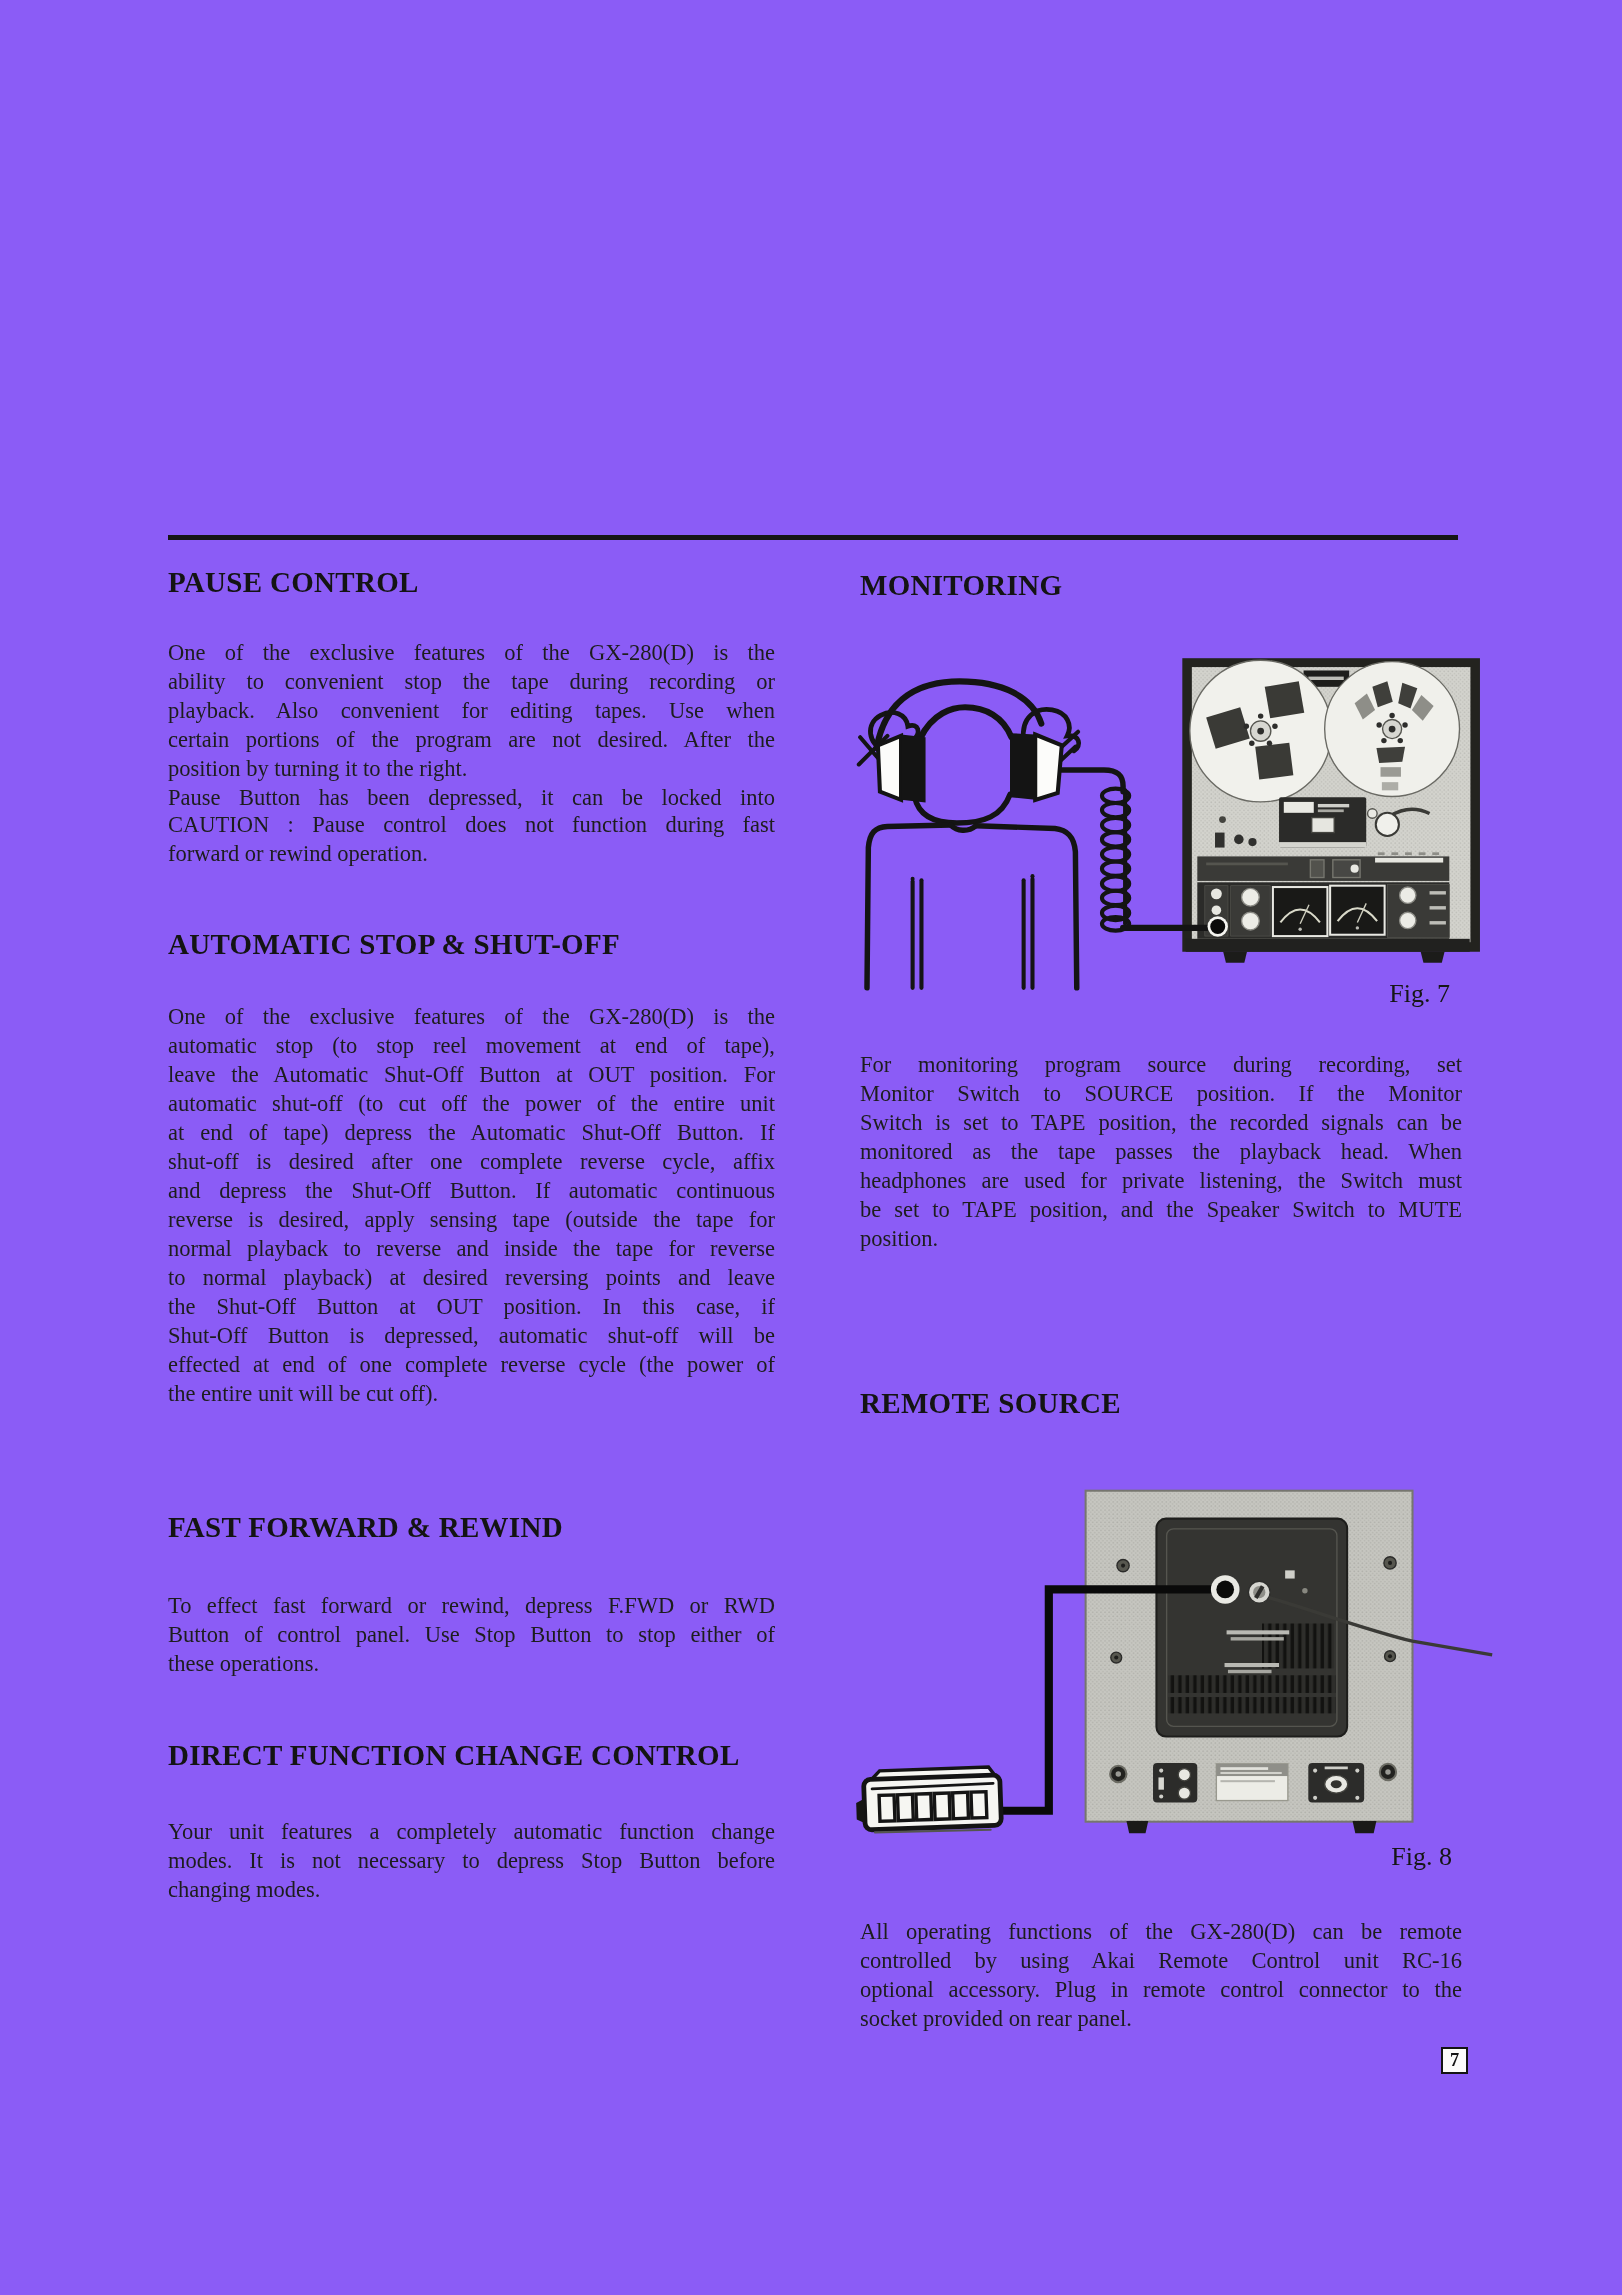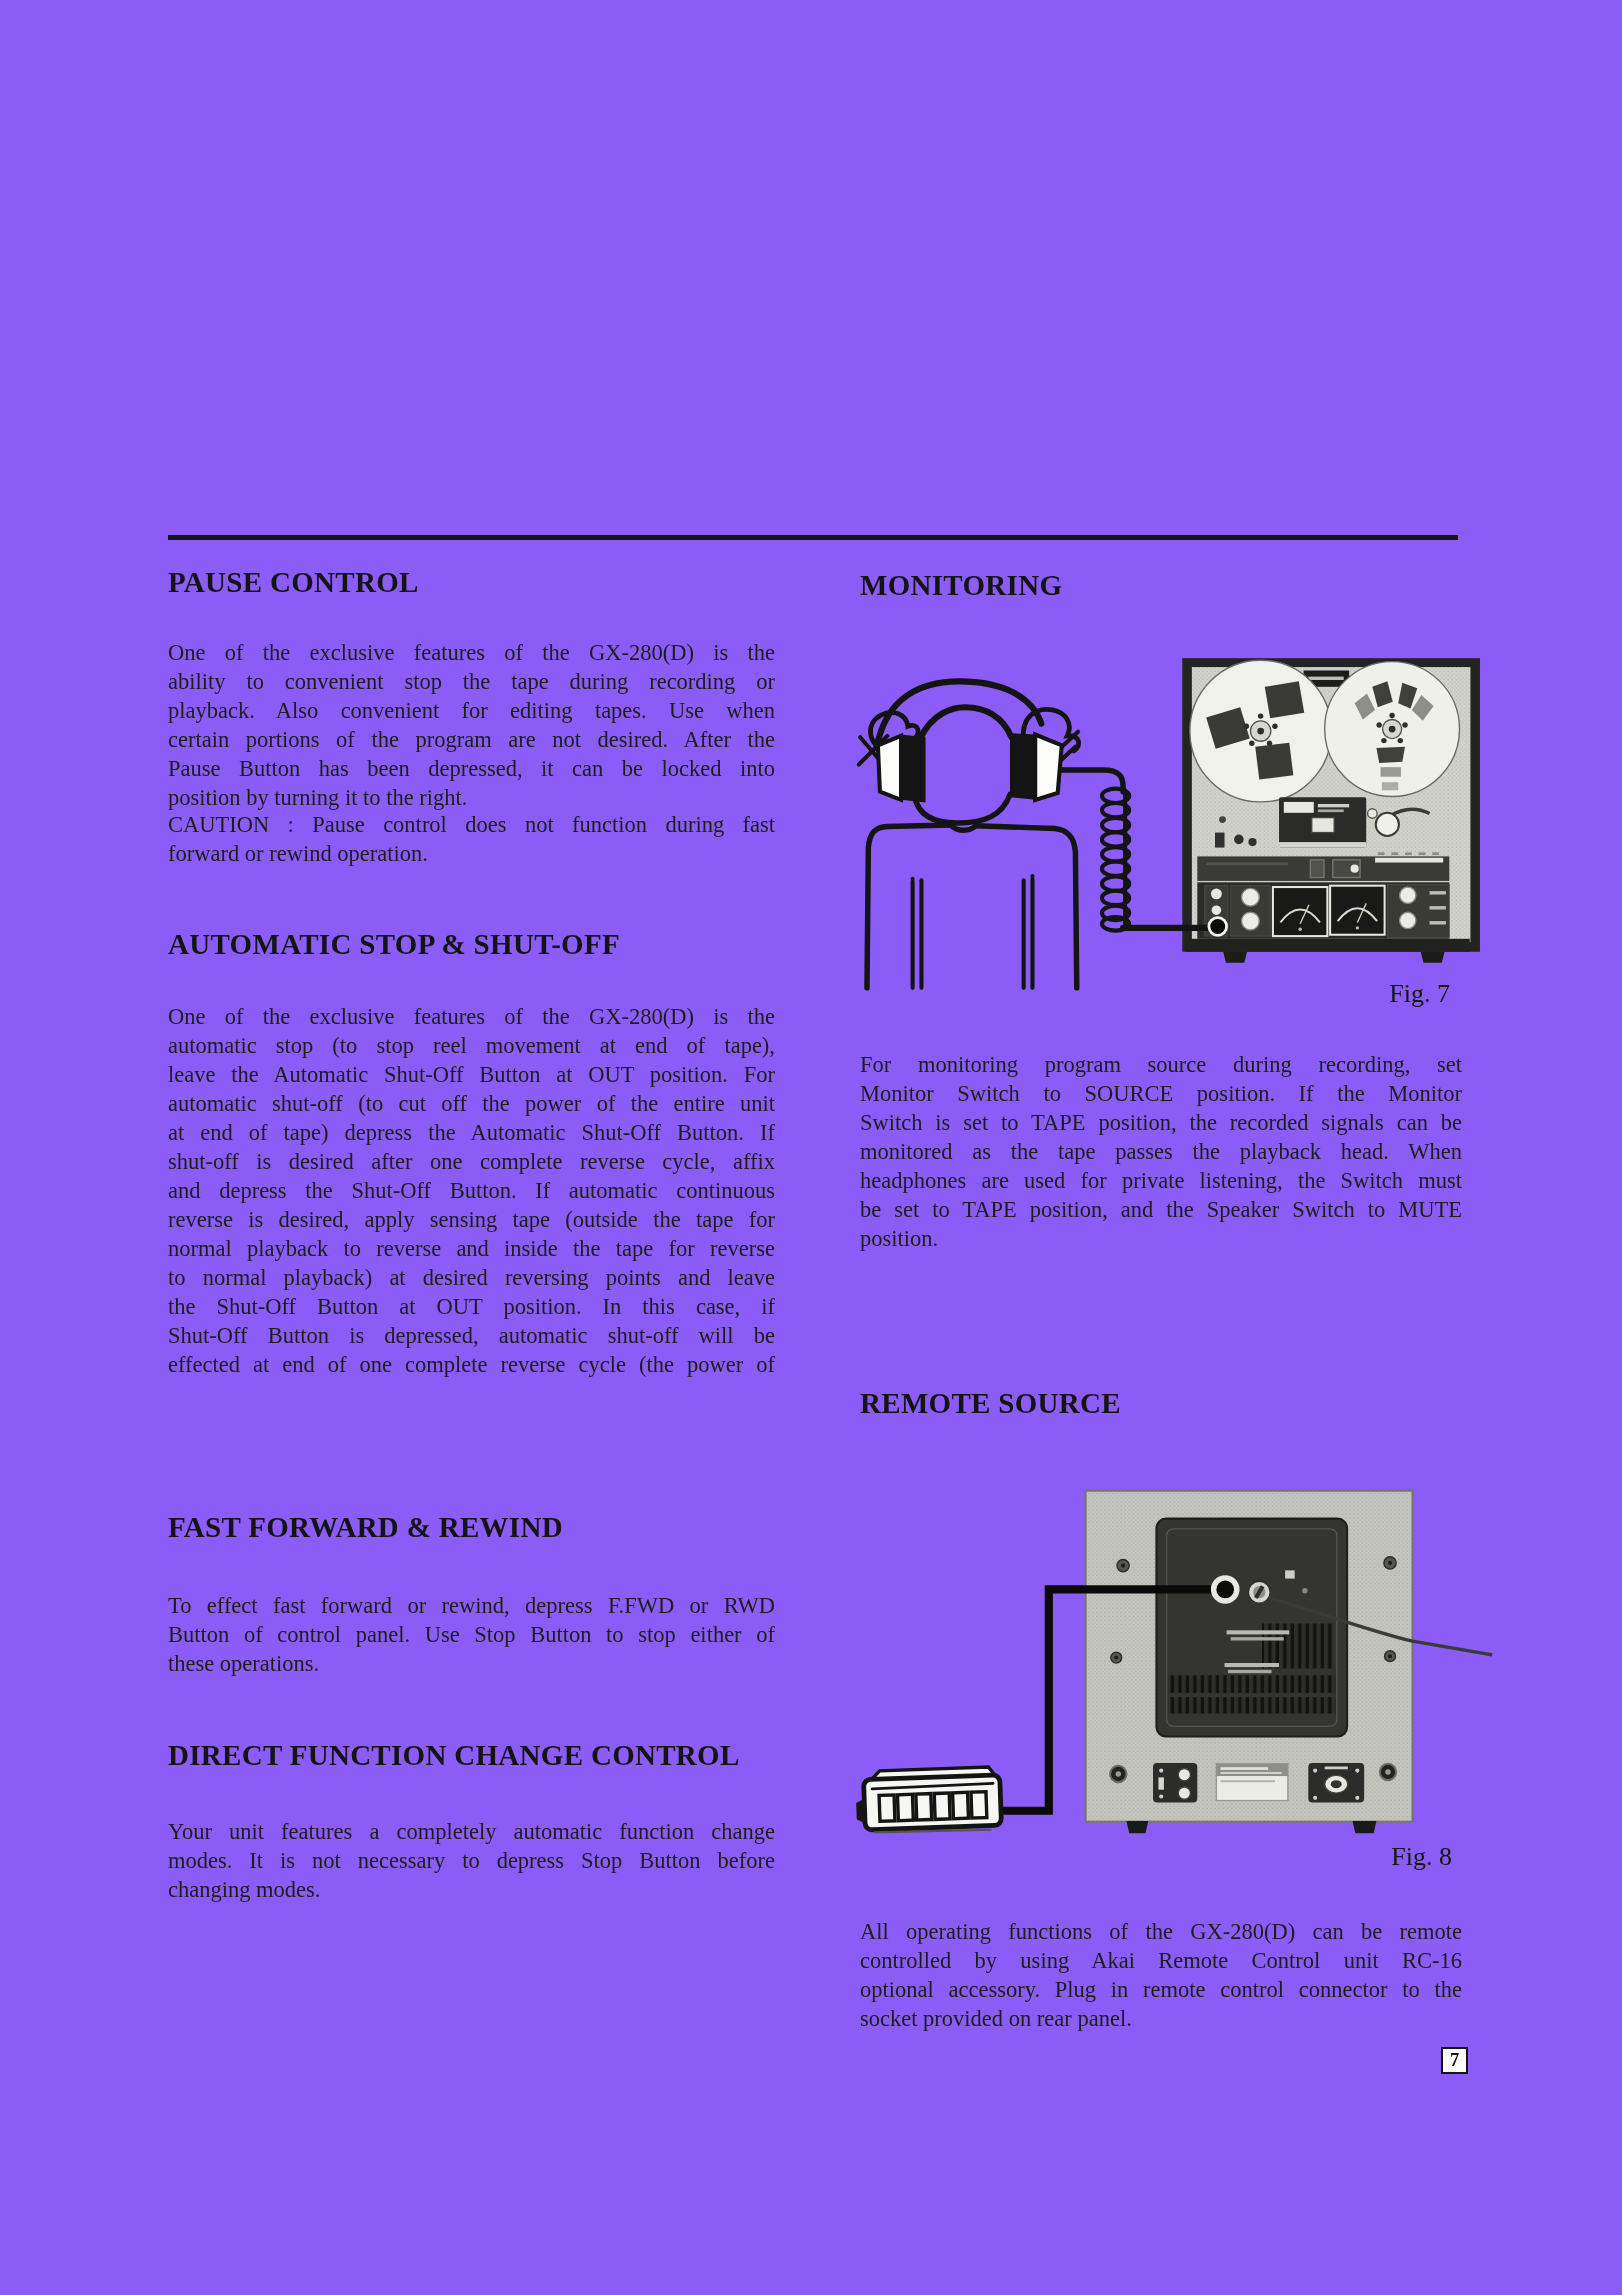--- a/index.html
+++ b/index.html
@@ -29,22 +29,22 @@
 <div class="page">
 
   <div class="rule" style="left:168px;top:535px;width:1290px;height:4.8px;"></div>
 
   <div class="heading" style="left:168px;top:568px;">PAUSE CONTROL</div>
   <div class="para" style="left:168px;top:638px;width:607px;">
       <div class="line">One of the exclusive features of the GX-280(D) is the</div>
       <div class="line">ability to convenient stop the tape during recording or</div>
       <div class="line">playback. Also convenient for editing tapes. Use when</div>
       <div class="line">certain portions of the program are not desired. After the</div>
+      <div class="line last">position by turning it to the right.</div>
       <div class="line">Pause Button has been depressed, it can be locked into</div>
-      <div class="line last">position by turning it to the right.</div>
     </div>
   <div class="para" style="left:168px;top:810px;width:607px;">
       <div class="line">CAUTION : Pause control does not function during fast</div>
       <div class="line last">forward or rewind operation.</div>
     </div>
 
   <div class="heading" style="left:168px;top:930px;">AUTOMATIC STOP &amp; SHUT-OFF</div>
   <div class="para" style="left:168px;top:1002px;width:607px;">
       <div class="line">One of the exclusive features of the GX-280(D) is the</div>
       <div class="line">automatic stop (to stop reel movement at end of tape),</div>
@@ -52,20 +52,21 @@
       <div class="line">automatic shut-off (to cut off the power of the entire unit</div>
       <div class="line">at end of tape) depress the Automatic Shut-Off Button. If</div>
       <div class="line">shut-off is desired after one complete reverse cycle, affix</div>
       <div class="line">and depress the Shut-Off Button. If automatic continuous</div>
       <div class="line">reverse is desired, apply sensing tape (outside the tape for</div>
       <div class="line">normal playback to reverse and inside the tape for reverse</div>
       <div class="line">to normal playback) at desired reversing points and leave</div>
       <div class="line">the Shut-Off Button at OUT position. In this case, if</div>
       <div class="line">Shut-Off Button is depressed, automatic shut-off will be</div>
       <div class="line">effected at end of one complete reverse cycle (the power of</div>
+      <div class="line last">the entire unit will be cut off).</div>
     </div>
 
   <div class="heading" style="left:168px;top:1513px;">FAST FORWARD &amp; REWIND</div>
   <div class="para" style="left:168px;top:1591px;width:607px;">
       <div class="line">To effect fast forward or rewind, depress F.FWD or RWD</div>
       <div class="line">Button of control panel. Use Stop Button to stop either of</div>
       <div class="line last">these operations.</div>
     </div>
 
   <div class="heading" style="left:168px;top:1741px;">DIRECT FUNCTION CHANGE CONTROL</div>

